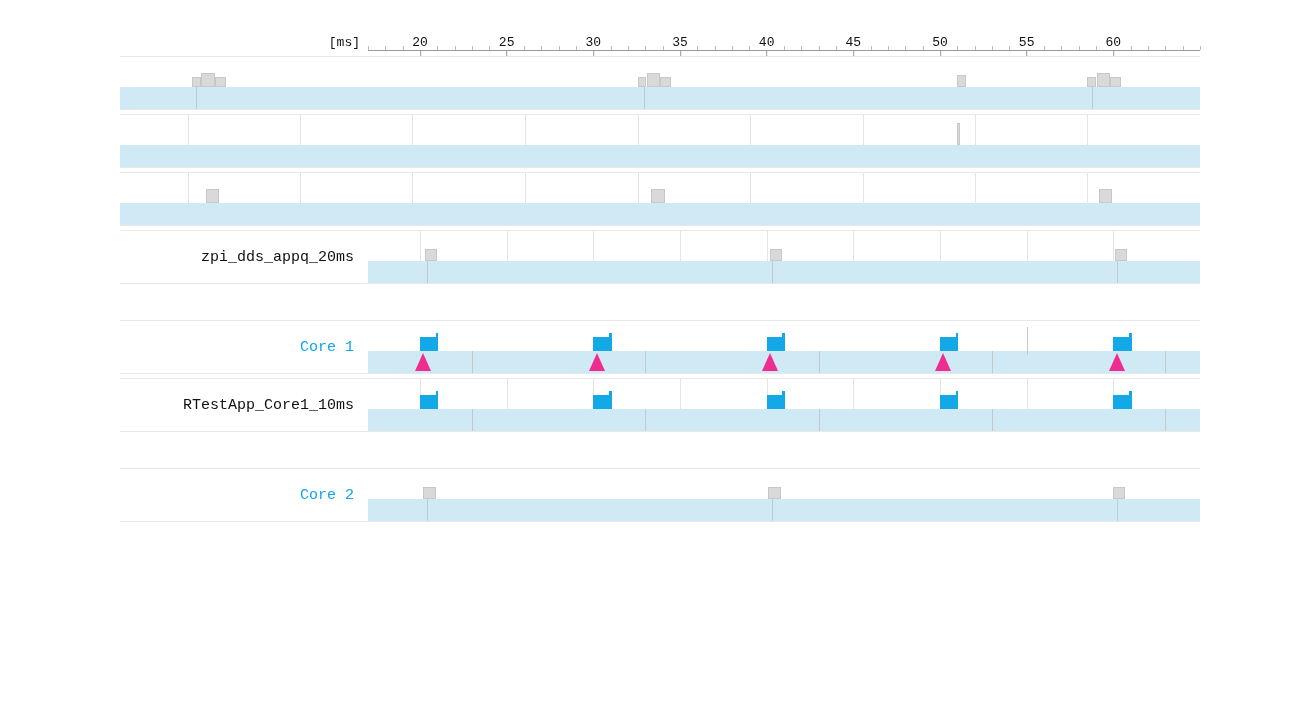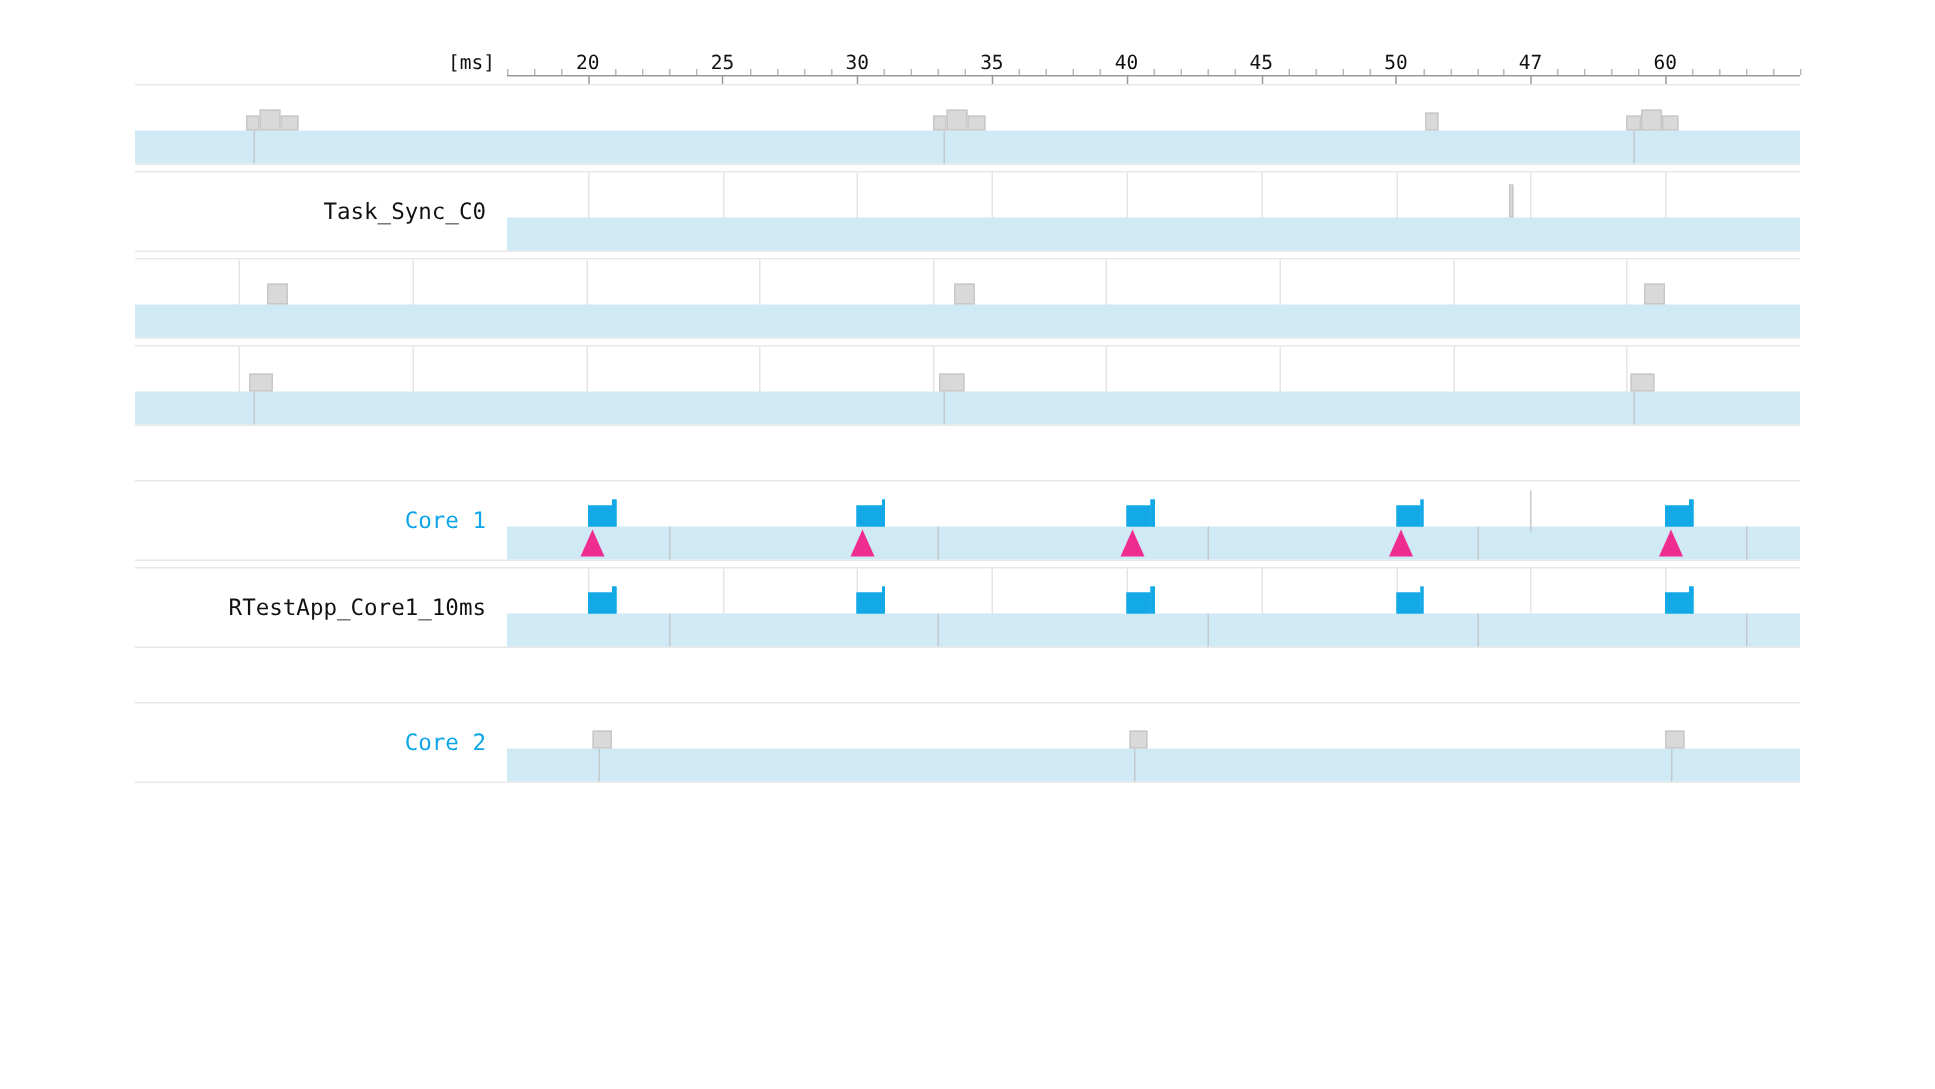--- a/index.html
+++ b/index.html
@@ -8,21 +8,21 @@
     --track:#cfeaf5;
     --block-grey:#d9d9d9;
     --block-grey-border:#c8c8c8;
     --block-blue:#12a9e6;
     --accent:#0ea5e9;
     --pink:#ef2d91;
     --grid:#e5e5e5;
     --text:#111;
   }
   html,body{margin:0;padding:0;background:var(--bg);font-family:ui-monospace,Menlo,Consolas,monospace;color:var(--text);}
-  .page{width:1290px;height:548px;position:relative;box-sizing:border-box;padding:20px 90px 0 90px;}
+  .page{width:1290px;height:548px;position:relative;box-sizing:border-box;padding:20px 90px 0 120px;font-family:Liberation Mono, monospace;}
   .chart{position:relative;}
   
   .axis{display:flex;height:30px;align-items:flex-end;position:relative;}
   .axis .unit{width:248px;text-align:right;padding-right:8px;font-size:13px;box-sizing:border-box;}
   .axis .ticks{flex:1;position:relative;height:100%;}
   .tick{position:absolute;bottom:0;transform:translateX(-50%);font-size:13px;}
   .tick::after{content:"";position:absolute;left:50%;bottom:-6px;width:1px;height:6px;background:#999;}
   .minor-tick{position:absolute;bottom:0;width:1px;height:4px;background:#bbb;}
   .axis-baseline{position:absolute;left:248px;right:0;bottom:-1px;height:1px;background:#999;}
 
@@ -50,21 +50,21 @@
       <div class="axis">
         <div class="unit">[ms]</div>
         <div class="ticks">
           <div class="tick" style="left: 6.25%; text-align: center;">20</div>
           <div class="tick" style="left: 16.6667%; margin-top: 32px;">25</div>
           <div class="tick" style="left: 27.0833%;">30</div>
           <div class="tick" style="left: 37.5%;">35</div>
           <div class="tick" style="left: 47.9167%;">40</div>
           <div class="tick" style="left: 58.3333%;">45</div>
           <div class="tick" style="left: 68.75%; text-align: right;">50</div>
-          <div class="tick" style="left: 79.1667%;">47</div>
+          <div class="tick" style="left: 79.1667%;">55</div>
           <div class="tick" style="left: 89.5833%;">60</div>
           <div class="minor-tick" style="left: 0%;"></div>
           <div class="minor-tick" style="left: 2.08333%;"></div>
           <div class="minor-tick" style="left: 4.16667%;"></div>
           <div class="minor-tick" style="left: 8.33333%;"></div>
           <div class="minor-tick" style="left: 10.4167%;"></div>
           <div class="minor-tick" style="left: 12.5%;"></div>
           <div class="minor-tick" style="left: 14.5833%;"></div>
           <div class="minor-tick" style="left: 18.75%;"></div>
           <div class="minor-tick" style="left: 20.8333%;"></div>
@@ -115,21 +115,20 @@
             <div class="blk" style="left: 47.9167%; width: 0.833333%; height: 10px;"></div>
             <div class="blk" style="left: 48.75%; width: 1.25%; height: 14px;"></div>
             <div class="blk" style="left: 50%; width: 1.04167%; height: 10px;"></div>
             <div class="blk" style="left: 77.5%; width: 0.833333%; height: 12px;"></div>
             <div class="blk" style="left: 89.5833%; width: 0.833333%; height: 10px;"></div>
             <div class="blk" style="left: 90.4167%; width: 1.25%; height: 14px;"></div>
             <div class="blk" style="left: 91.6667%; width: 1.04167%; height: 10px;"></div>
           </div>
         </div>
         <div class="row">
-          <div class="label">Task_Sync_C0</div>
           <div class="lane">
             <div class="grid" style="left: 6.25%;"></div>
             <div class="grid" style="left: 16.6667%;"></div>
             <div class="grid" style="left: 27.0833%;"></div>
             <div class="grid" style="left: 37.5%;"></div>
             <div class="grid" style="left: 47.9167%;"></div>
             <div class="grid" style="left: 58.3333%;"></div>
             <div class="grid" style="left: 68.75%;"></div>
             <div class="grid" style="left: 79.1667%;"></div>
             <div class="grid" style="left: 89.5833%;"></div>
@@ -148,20 +147,21 @@
             <div class="grid" style="left: 68.75%;"></div>
             <div class="grid" style="left: 79.1667%;"></div>
             <div class="grid" style="left: 89.5833%;"></div>
             <div class="track" style="left: 0%; width: 100%;"></div>
             <div class="blk" style="left: 7.91667%; width: 1.25%; height: 14px;"></div>
             <div class="blk" style="left: 49.1667%; width: 1.25%; height: 14px;"></div>
             <div class="blk" style="left: 90.625%; width: 1.25%; height: 14px;"></div>
           </div>
         </div>
         <div class="row">
+          <div class="label">zpi_dds_appq_20ms</div>
           <div class="lane">
             <div class="grid" style="left: 6.25%;"></div>
             <div class="grid" style="left: 16.6667%;"></div>
             <div class="grid" style="left: 27.0833%;"></div>
             <div class="grid" style="left: 37.5%;"></div>
             <div class="grid" style="left: 47.9167%;"></div>
             <div class="grid" style="left: 58.3333%;"></div>
             <div class="grid" style="left: 68.75%;"></div>
             <div class="grid" style="left: 79.1667%;"></div>
             <div class="grid" style="left: 89.5833%;"></div>

